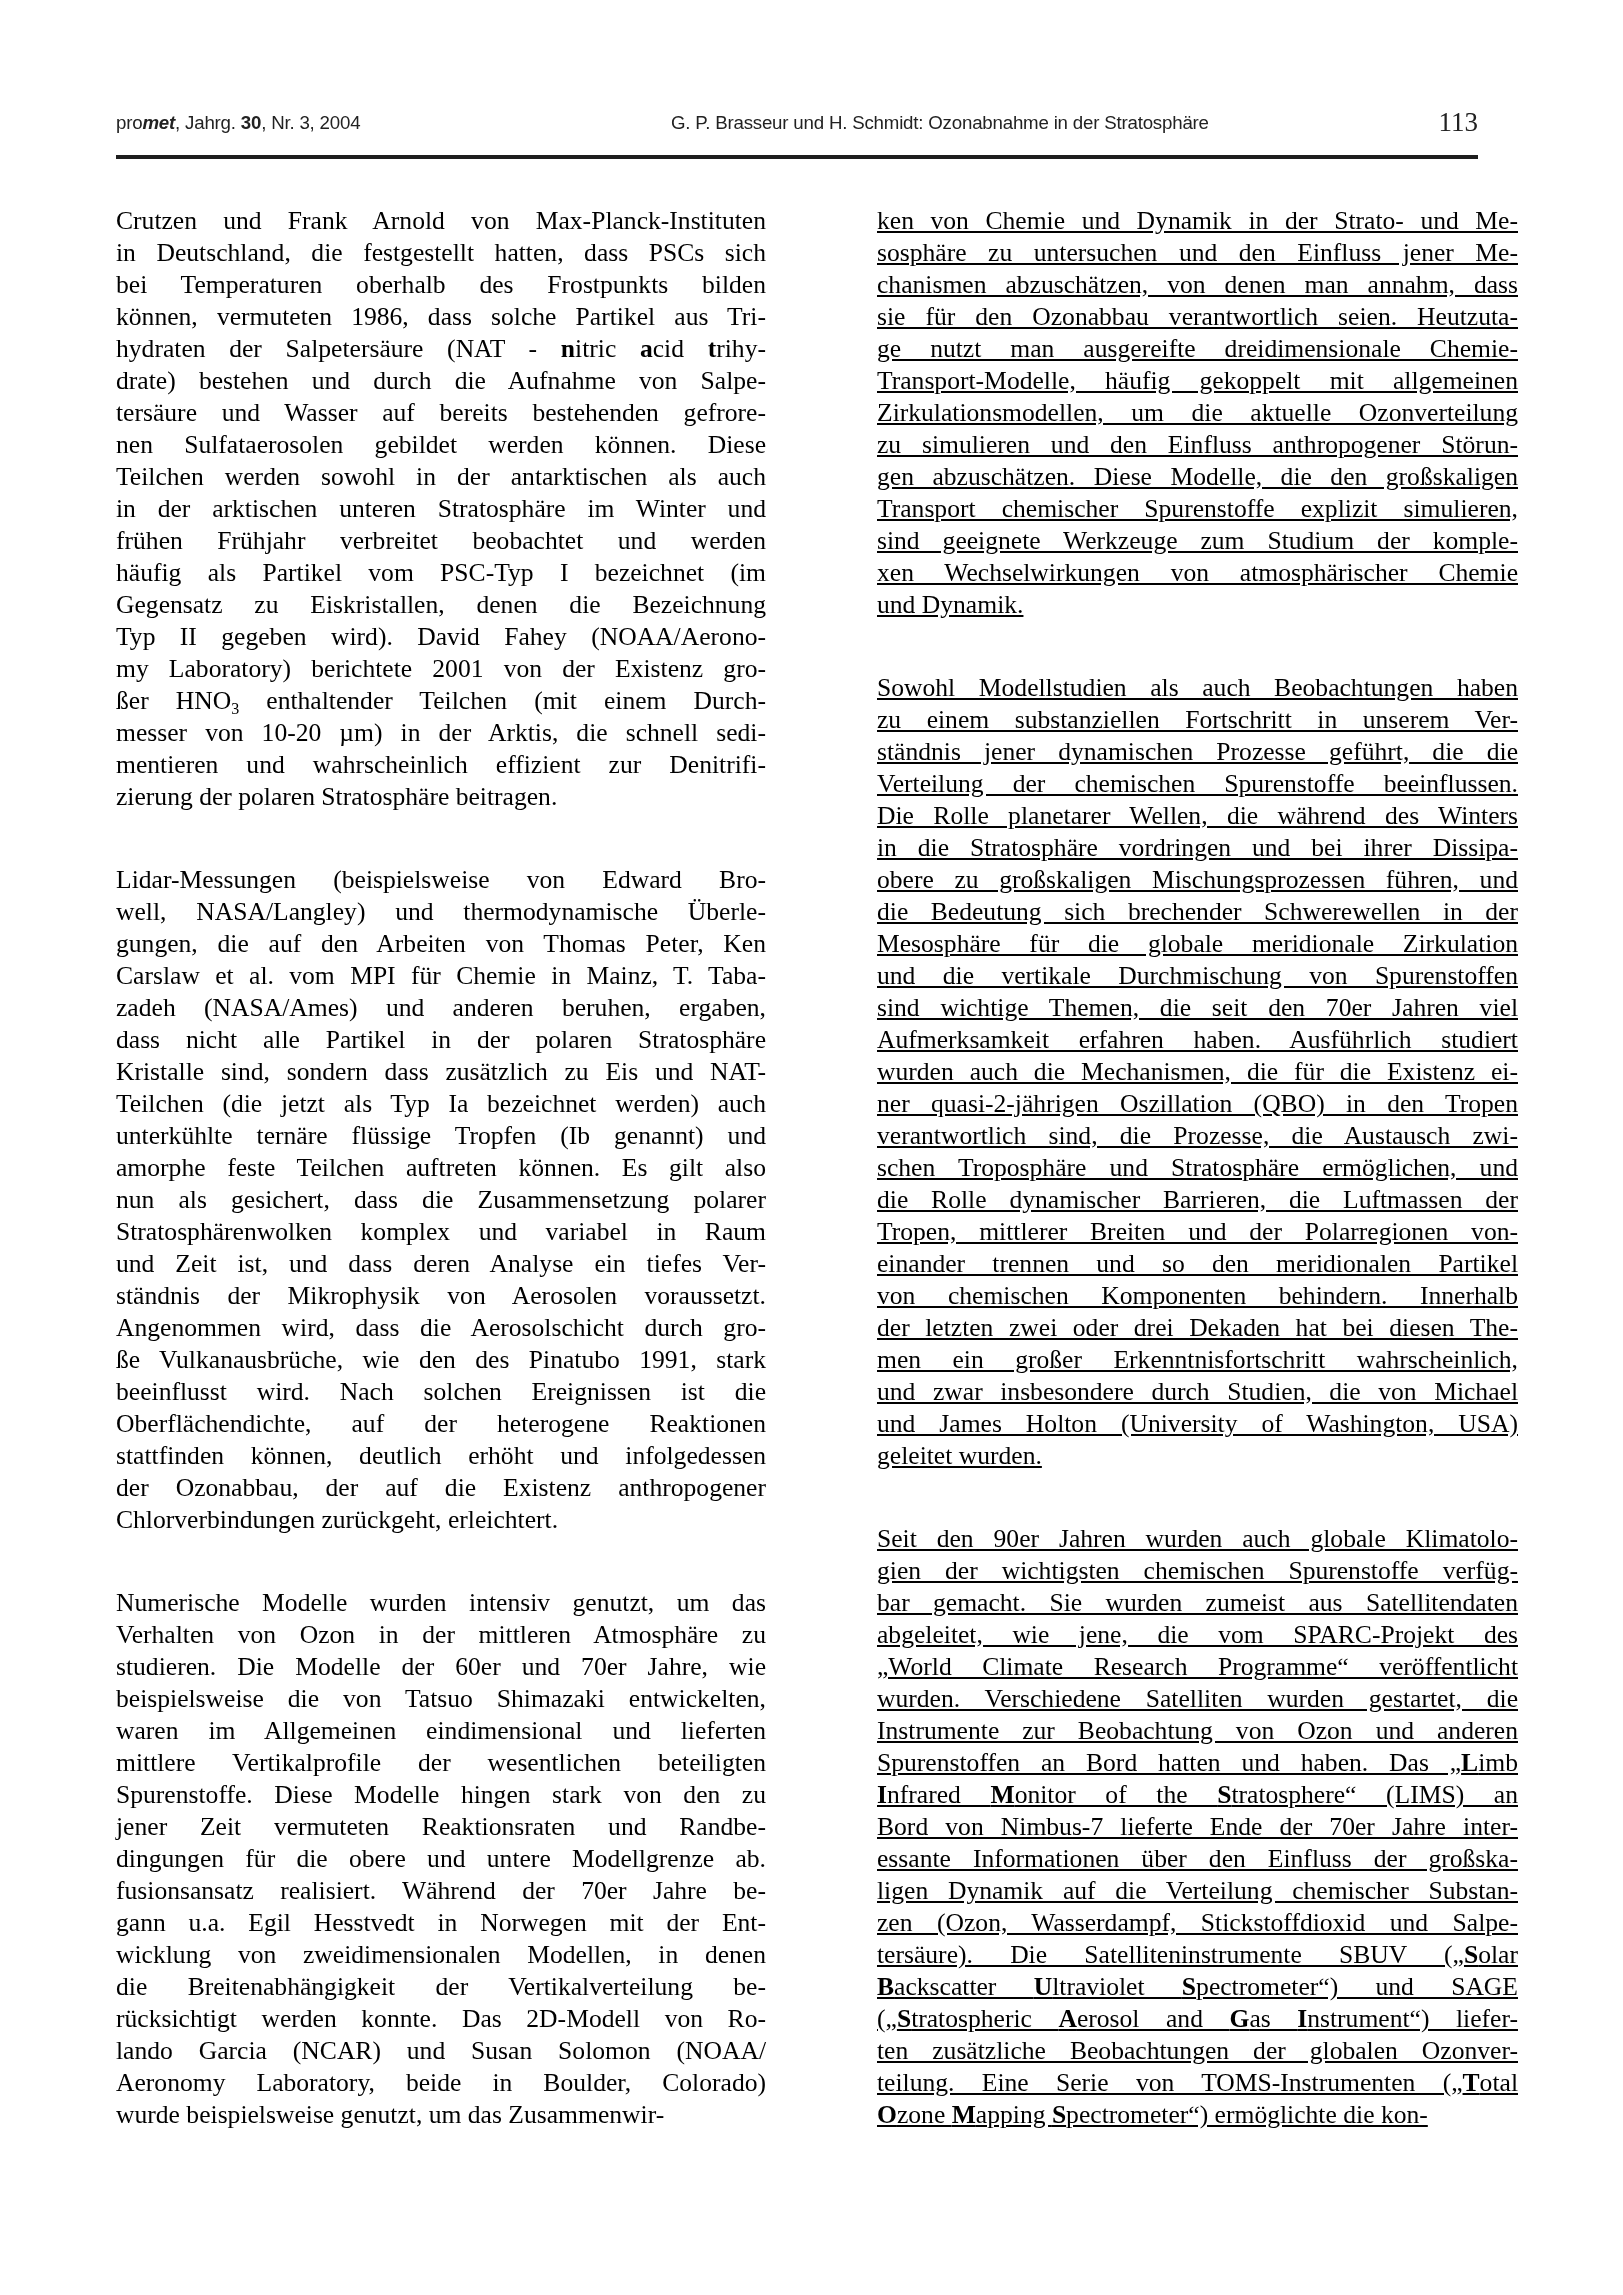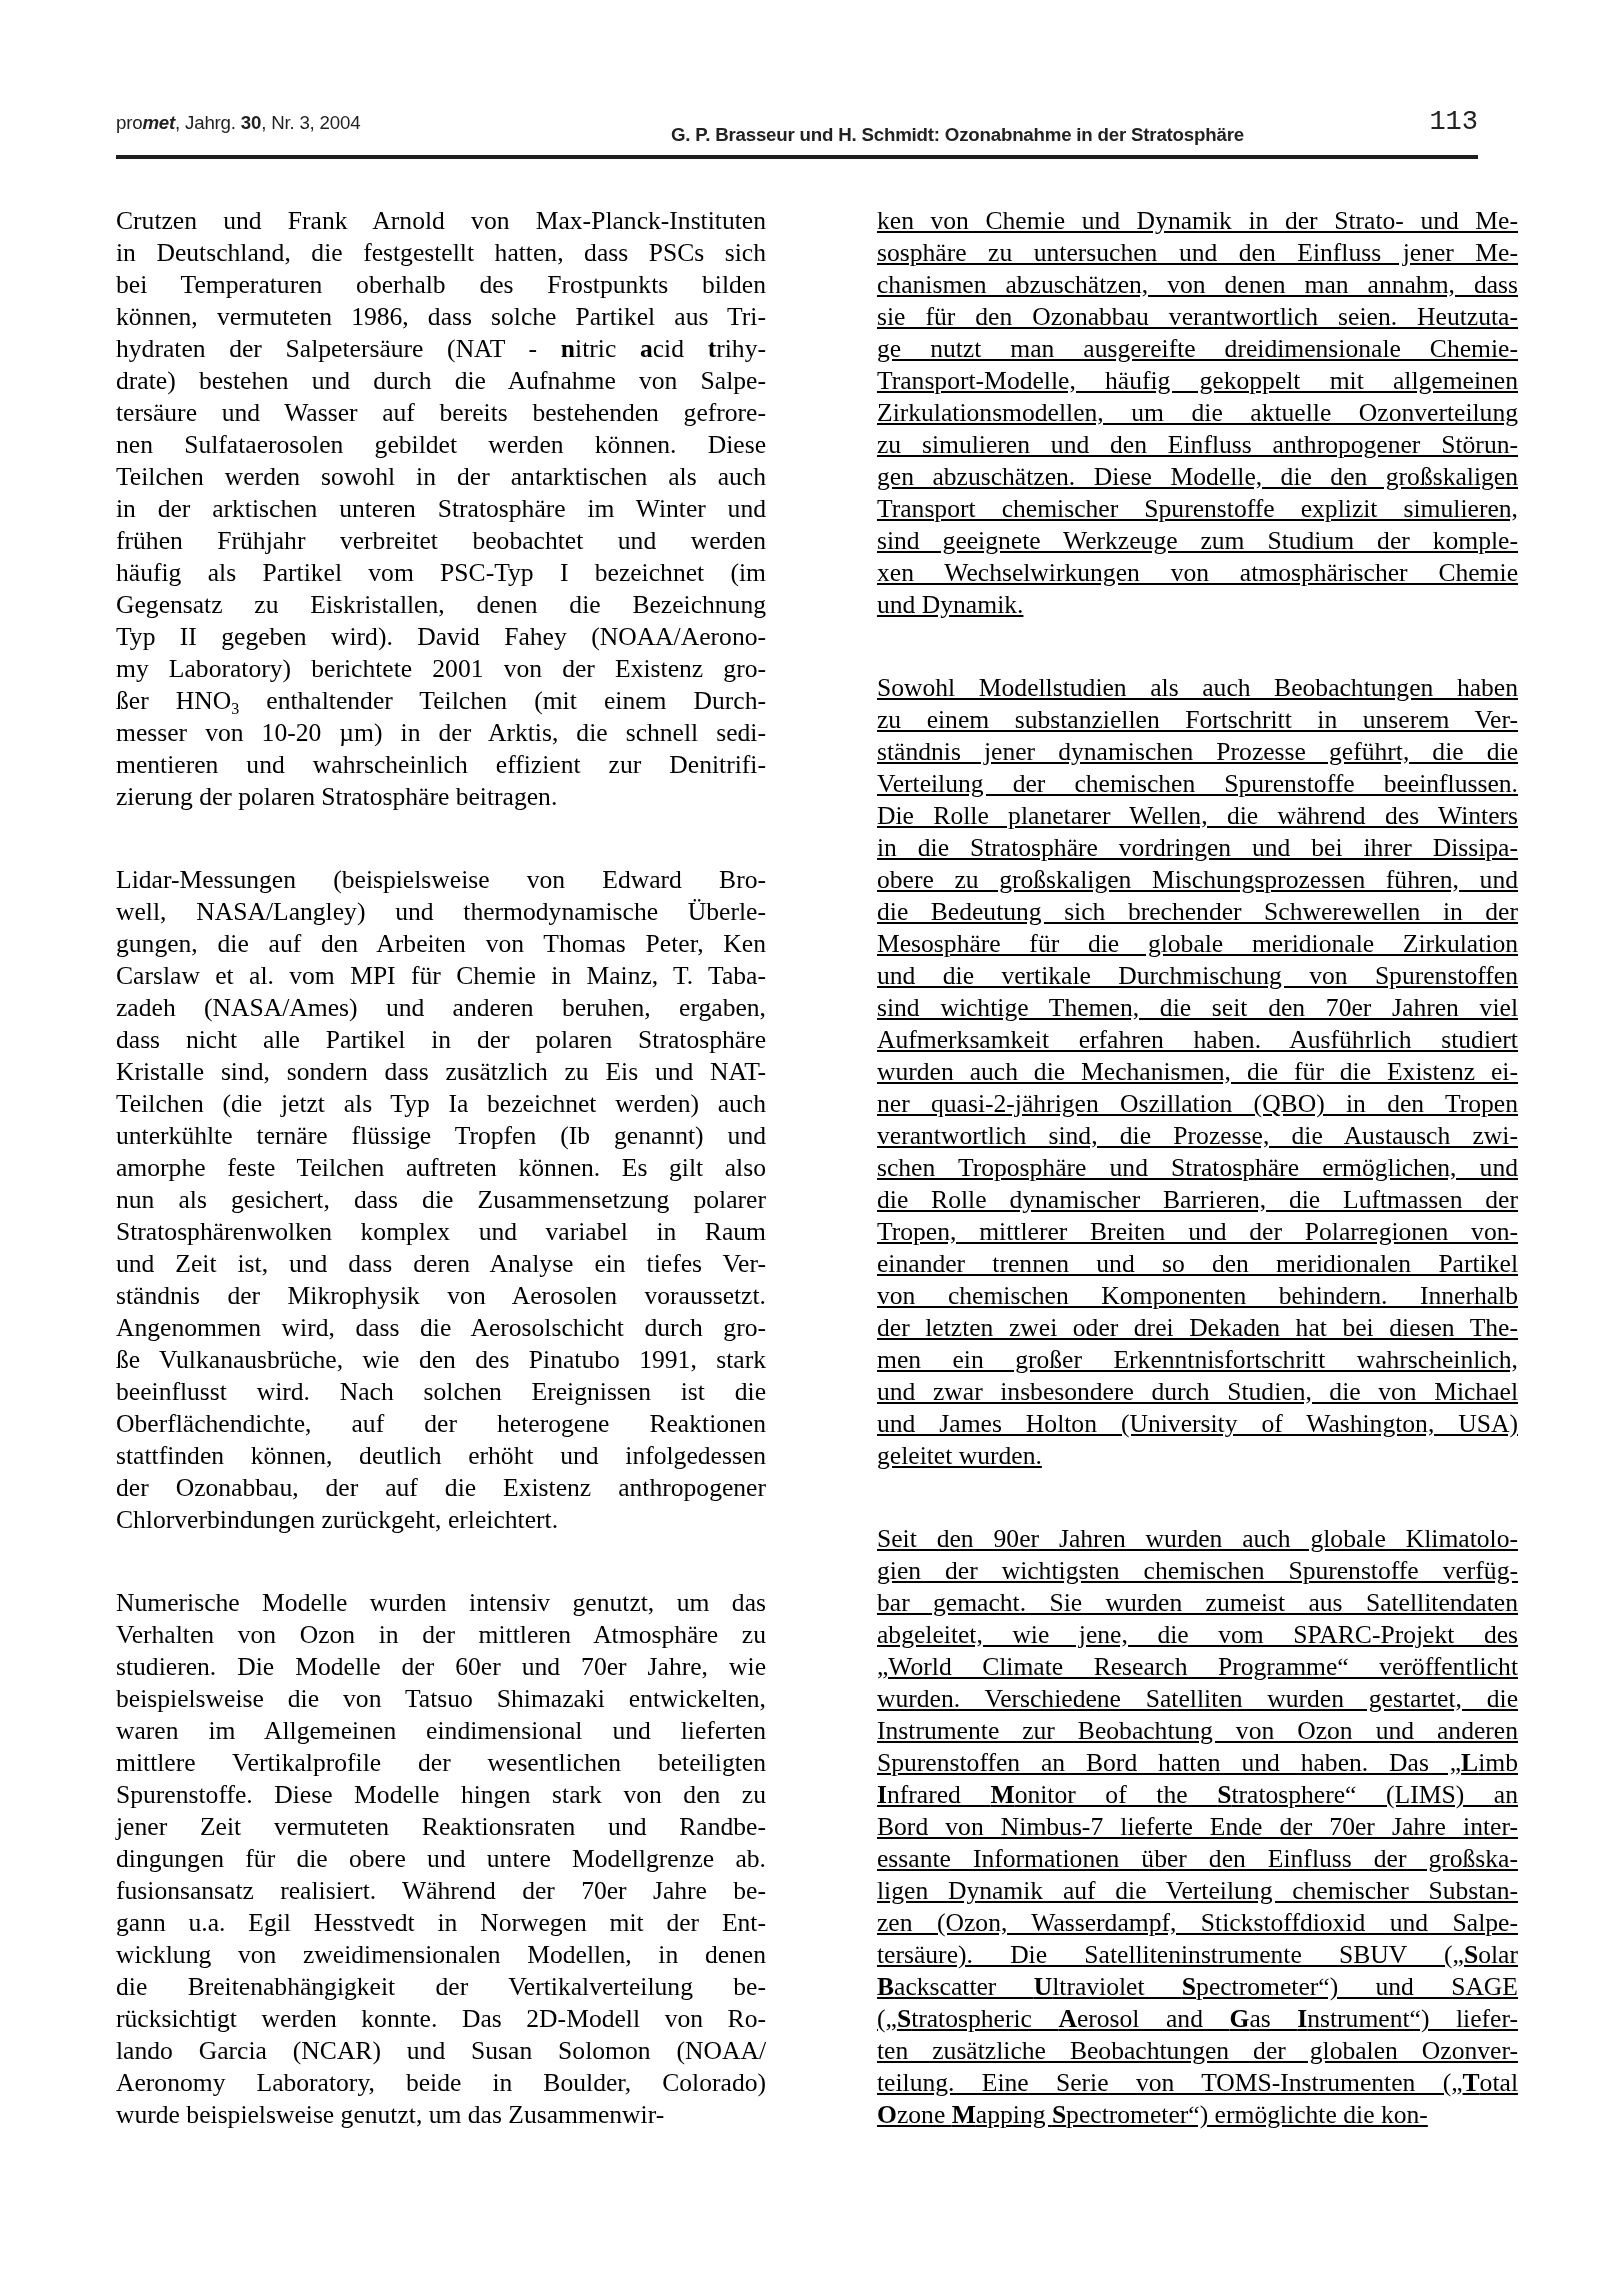--- a/index.html
+++ b/index.html
@@ -2,22 +2,22 @@
 <html style="font-size:13px"><head>
 <meta charset="utf-8">
 <style>
   html, body { margin: 0; padding: 0; background: #ffffff; }
   body { width: 1624px; height: 2295px; position: relative; overflow: hidden; color: #1a1a1a; }
   .header { position: absolute; left: 116px; top: 107px; width: 1362px; height: 32px;
             font-family: "Liberation Sans", sans-serif; font-size: 18.7px; color: #222; }
   .hdr-journal { position: absolute; left: 0; top: 4.9px; letter-spacing: -0.2px; }
   .hdr-journal i { font-weight: bold; font-style: italic; }
   .hdr-journal b { font-weight: bold; }
-  .hdr-title { position: absolute; left: 555px; top: 17px; letter-spacing: -0.2px; font-weight: bold; }
-  .hdr-page { position: absolute; right: 0; top: 0; font-family: Liberation Mono, monospace; font-size: 27px; color: #222; }
+  .hdr-title { position: absolute; left: 555px; top: 5px; letter-spacing: -0.2px; }
+  .hdr-page { position: absolute; right: 0; top: 0; font-family: Liberation Serif, serif; font-size: 27px; color: #222; }
   .rule { position: absolute; left: 116px; top: 155px; width: 1362px; height: 4px; background: #1e1e1e; }
   .col { position: absolute; top: 205px; width: 650px;
          font-family: "Liberation Serif", serif; font-size: 25.6px; line-height: 32px;
          text-align: justify; hyphens: manual; color: #000000; }
   .col.left { left: 116px; }
   .col.right { left: 877px; width: 641px; text-decoration: underline; }
   .col p { margin: 0 0 51px 0; }
   .col p:last-child { margin-bottom: 0; }
   .line { display: block; text-align: justify; text-align-last: justify; white-space: nowrap; overflow: visible; }
   .line.last { text-align-last: left; }

